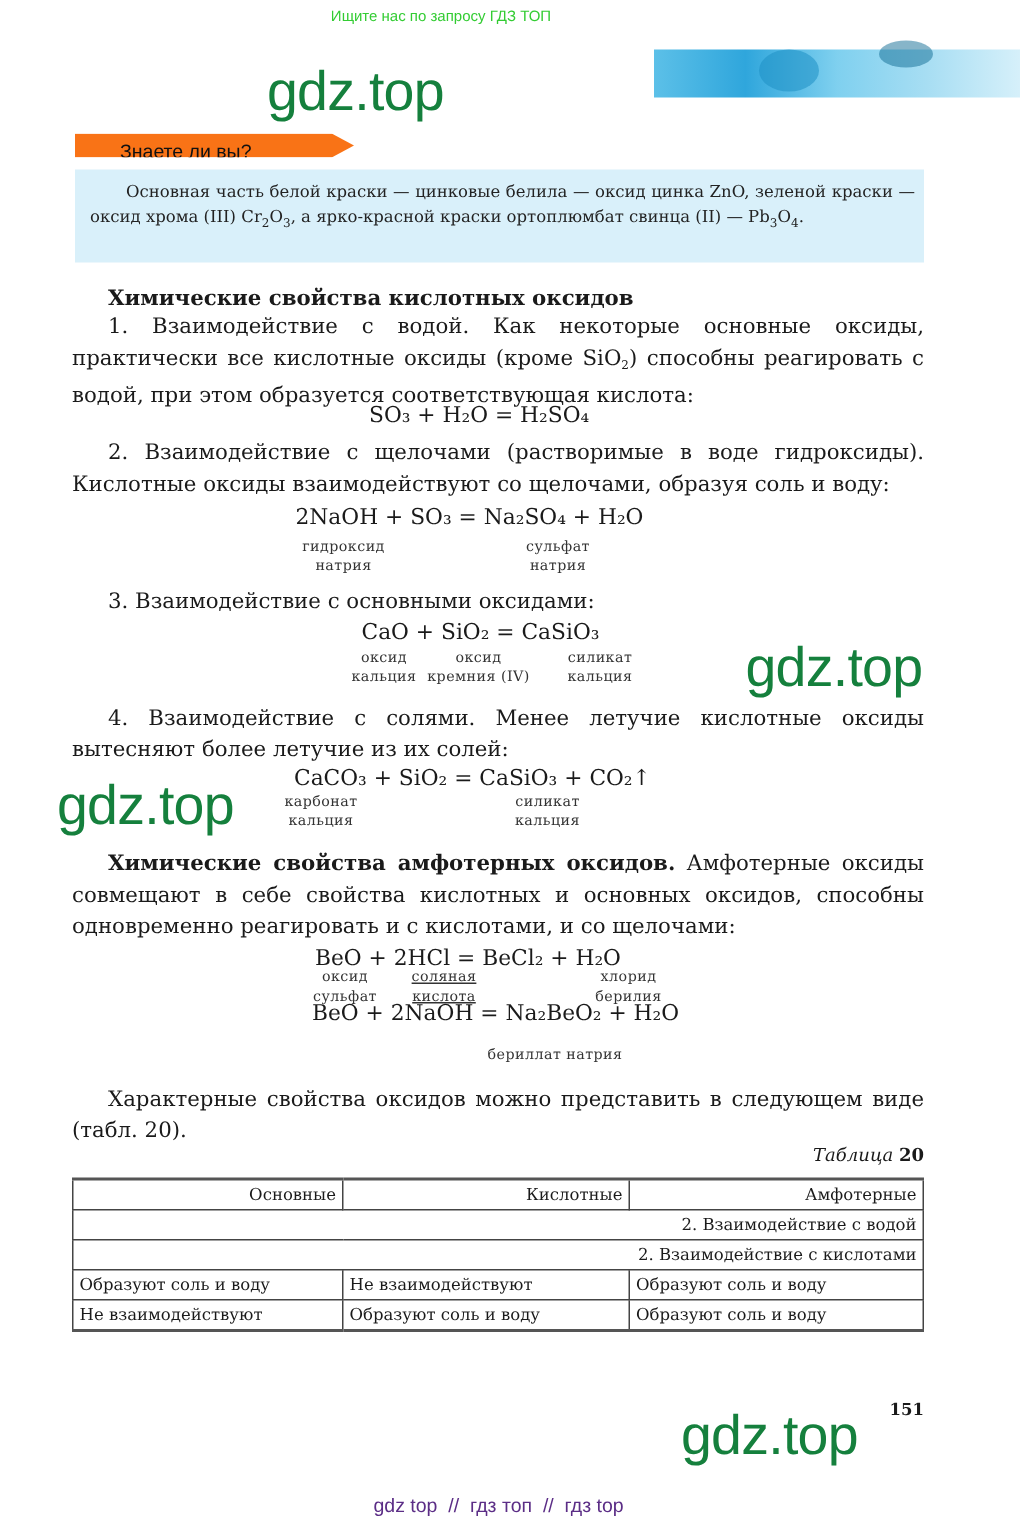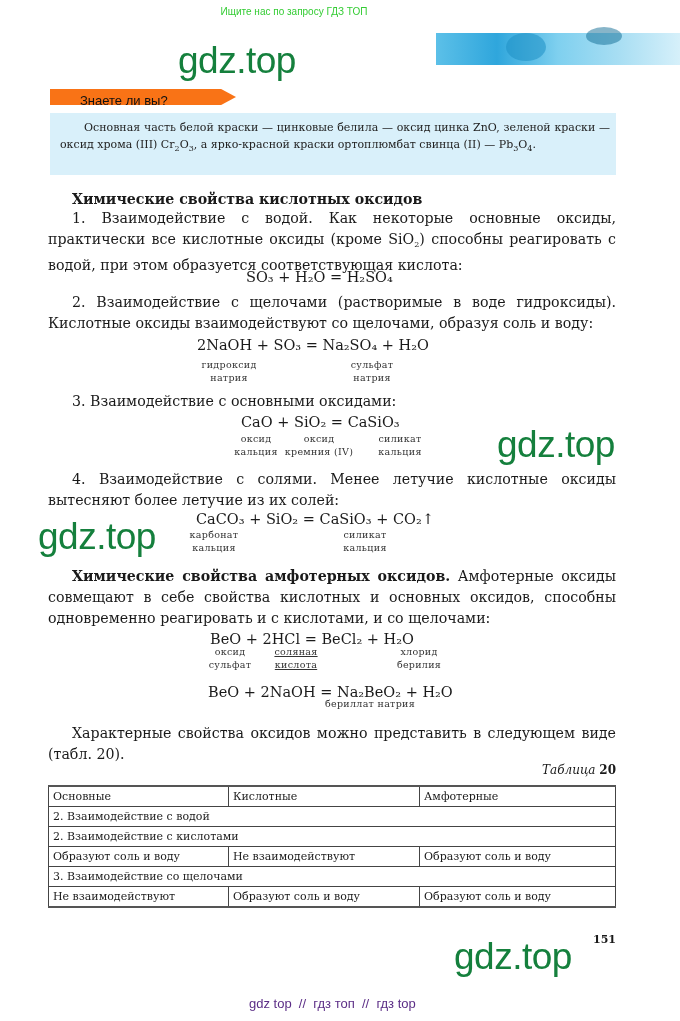--- a/index.html
+++ b/index.html
@@ -22,21 +22,21 @@
   .para { left: 48px; width: 568px; font-size: 14.2px; line-height: 21px; text-align: justify; }
   .indent { text-indent: 24px; }
   .h-bold { font-weight: bold; }
   .eq { font-size: 14.5px; white-space: nowrap; }
   .cap { font-size: 9.5px; line-height: 13px; color:#333; text-align:center; letter-spacing: 0.3px; }
   sub { font-size: 8px; vertical-align: -3px; }
   .table-caption { right: 64px; top: 763px; font-size: 12px; }
   .table-caption i { font-style: italic; }
   table.t { position:absolute; left:48px; top:785px; width:568px; border-collapse: collapse; font-size: 11px; }
   table.t td { border: 1px solid #444; height: 19px; padding: 0 4px; }
-  table.t .c { text-align:left; }
+  table.t .c { text-align:right; }
   table.t .top { border-top: 2px solid #555; }
   table.t .bottom td { border-bottom: 2px solid #555; }
   .page-num { left: 593px; top: 933px; font-size: 11px; font-weight: bold; }
   .bottom-links { left: 249px; top: 996px; font-family: "Liberation Sans", sans-serif; font-size: 13px; color: #5b2d86; }
 </style>
 </head>
 <body>
 
 <div class="abs top-ad">Ищите нас по запросу ГДЗ ТОП</div>
 
@@ -76,21 +76,21 @@
 <div class="abs cap" style="left:340px; top:528px; width:50px;">силикат кальция</div>
 
 <div class="abs wm" style="left:38px; top:516px;">gdz.top</div>
 
 <div class="abs para indent" style="top:566px;"><b>Химические свойства амфотерных оксидов.</b><span> Амфотерные оксиды совмещают в себе свойства кислотных и основных оксидов, способны одновременно реагировать и с кислотами, и со щелочами:</span></div>
 <div class="abs eq" style="left:210px; top:631px;">BeO + 2HCl = BeCl₂ + H₂O</div>
 <div class="abs cap" style="left:202px; top:645px; width:56px;">оксид сульфат</div>
 <div class="abs cap" style="left:268px; top:645px; width:56px;text-decoration:underline;">соляная кислота</div>
 <div class="abs cap" style="left:343px; top:645px; width:56px;margin-left:48px;">хлорид берилия</div>
 
-<div class="abs eq" style="left:208px; top:684px;">BeO + 2NaOH = Na₂BeO₂ + H₂O</div>
+<div class="abs eq" style="left:208px; top:668px;">BeO + 2NaOH = Na₂BeO₂ + H₂O</div>
 <div class="abs cap" style="left:320px; top:697px; width:100px;">бериллат натрия</div>
 
 <div class="abs para indent" style="top:723px;">Характерные свойства оксидов можно представить в следующем виде (табл. 20).</div>
 
 <div class="abs table-caption"><i>Таблица</i> <b>20</b></div>
 
 <table class="t">
   <tbody>
       <tr>
     <td class="c top" style="width:171px;">Основные</td>
@@ -101,23 +101,20 @@
         <td class="c" colspan="3">2. Взаимодействие с водой</td>
       </tr>
   <tr>
         <td class="c" colspan="3">2. Взаимодействие с кислотами</td>
       </tr>
   <tr>
     <td>Образуют соль и воду</td>
     <td>Не взаимодействуют</td>
     <td>Образуют соль и воду</td>
   </tr>
-  <tr>
-        <td class="c" colspan="3">3. Взаимодействие со щелочами</td>
-      </tr>
   <tr class="bottom">
     <td>Не взаимодействуют</td>
     <td>Образуют соль и воду</td>
     <td>Образуют соль и воду</td>
   </tr>
 </tbody>
   </table>
 
 <div class="abs page-num">151</div>
 <div class="abs wm" style="left:454px; top:936px;">gdz.top</div>

